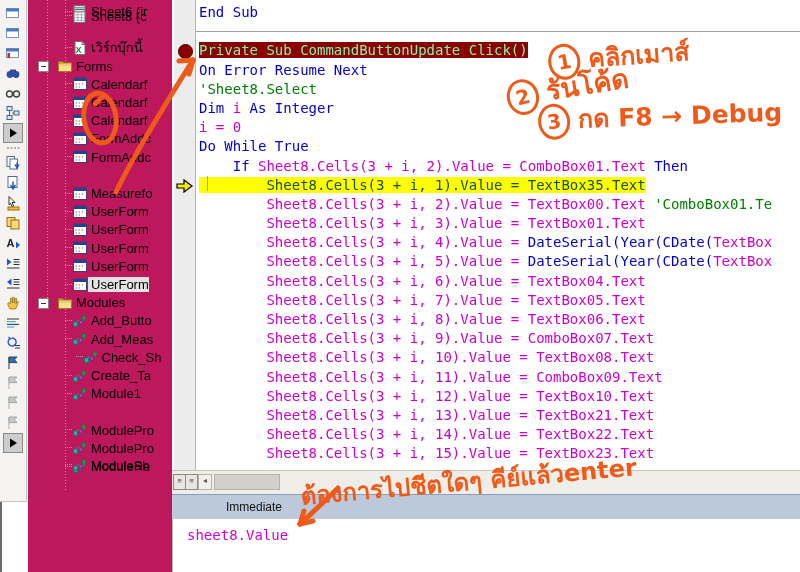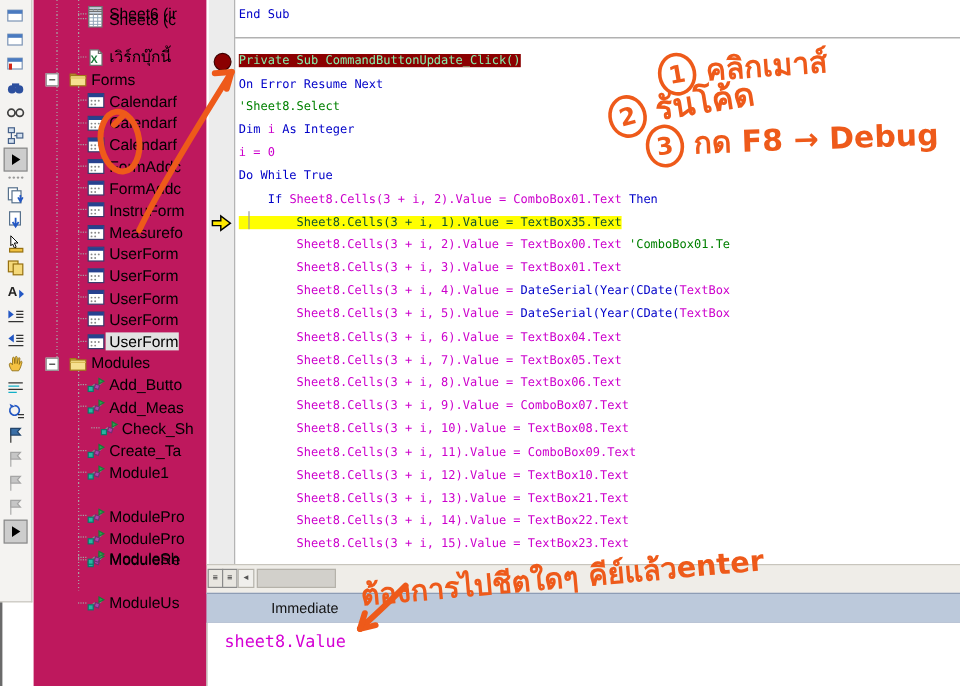--- a/index.html
+++ b/index.html
@@ -25,21 +25,21 @@
   .tlabel.sel{background:#e2e2e2;}
   .expander{position:absolute;width:9px;height:9px;background:#fff;border:1px solid #848484;}
   .expander::before{content:"";position:absolute;left:2px;top:4px;width:5px;height:1px;background:#333;}
   
   .codewin{position:absolute;left:172px;top:0;width:628px;height:470px;background:#fff;}
   .marginbar{position:absolute;left:2px;top:0;width:21px;height:470px;background:#ececec;border-right:1px solid #b4b4b4;}
   .bpdot{position:absolute;left:4px;width:13px;height:13px;border-radius:50%;background:#8b0000;border:1px solid #3f0000;}
   .curarrow{position:absolute;left:1px;width:19px;height:16px;}
   .codearea{position:absolute;left:24px;top:0;width:604px;height:470px;overflow:hidden;}
   .codeinner{position:absolute;left:3px;top:3px;font-family:"DejaVu Sans Mono","Liberation Mono",monospace;
-             font-size:10px;line-height:19.2px;white-space:pre;}
+             font-size:14px;line-height:19.2px;white-space:pre;}
   .cl{height:19.2px;}
   .tok-kw{color:#0000c8;}
   .tok-id{color:#cc00cc;}
   .tok-cm{color:#008000;}
   .cl .bpline{background:#8b0000;color:#86efac;}
   .cl .curline{background:#ffff00;color:#14532d;}
   .procdivider{position:absolute;left:24px;top:31px;width:604px;height:1px;background:#9e9e9e;}
   .caretmark{position:absolute;left:35px;top:176px;width:1px;height:15px;background:#9a9a9a;}
   
   .codebottom{position:absolute;left:172px;top:470px;width:628px;height:24px;background:#efede8;border-top:1px solid #c8c5bd;}
@@ -318,33 +318,20 @@
             <rect x="1.5" y="2" width="13" height="11.5" fill="#fff" stroke="#3c3c6e"></rect>
             <rect x="1.5" y="2" width="13" height="3" fill="#26418f"></rect>
             <circle cx="4.3" cy="8" r=".8" fill="#8a8a8a"></circle>
             <circle cx="7.3" cy="8" r=".8" fill="#8a8a8a"></circle>
             <circle cx="10.3" cy="8" r=".8" fill="#8a8a8a"></circle>
             <circle cx="4.3" cy="11" r=".8" fill="#8a8a8a"></circle>
             <circle cx="7.3" cy="11" r=".8" fill="#8a8a8a"></circle>
           </svg></span>
         <span class="tlabel">FormAddc</span>
       </div>
-      <div class="trow" style="top: 166.3px;">
-        <span class="conn" style="width:7px;margin-left:37px;"></span>
-        <span class="ticon" style="margin-left:0px;"><svg viewBox="0 0 16 16">
-            <rect x="1.5" y="2" width="13" height="11.5" fill="#fff" stroke="#3c3c6e"></rect>
-            <rect x="1.5" y="2" width="13" height="3" fill="#26418f"></rect>
-            <circle cx="4.3" cy="8" r=".8" fill="#8a8a8a"></circle>
-            <circle cx="7.3" cy="8" r=".8" fill="#8a8a8a"></circle>
-            <circle cx="10.3" cy="8" r=".8" fill="#8a8a8a"></circle>
-            <circle cx="4.3" cy="11" r=".8" fill="#8a8a8a"></circle>
-            <circle cx="7.3" cy="11" r=".8" fill="#8a8a8a"></circle>
-          </svg></span>
-        <span class="tlabel">InstruForm</span>
-      </div>
       <div class="trow" style="top: 184.5px;">
         <span class="conn" style="width:7px;margin-left:37px;"></span>
         <span class="ticon" style="margin-left:0px;"><svg viewBox="0 0 16 16">
             <rect x="1.5" y="2" width="13" height="11.5" fill="#fff" stroke="#3c3c6e"></rect>
             <rect x="1.5" y="2" width="13" height="3" fill="#26418f"></rect>
             <circle cx="4.3" cy="8" r=".8" fill="#8a8a8a"></circle>
             <circle cx="7.3" cy="8" r=".8" fill="#8a8a8a"></circle>
             <circle cx="10.3" cy="8" r=".8" fill="#8a8a8a"></circle>
             <circle cx="4.3" cy="11" r=".8" fill="#8a8a8a"></circle>
             <circle cx="7.3" cy="11" r=".8" fill="#8a8a8a"></circle>
@@ -507,30 +494,20 @@
       </div>
       <div class="trow" style="top: 456px;">
         <span class="conn" style="width:7px;margin-left:37px;"></span>
         <span class="ticon" style="margin-left:0px;"><svg viewBox="0 0 16 16">
             <path d="M2.5 11 L6.5 7.5 L9 9.5 L13.5 5" stroke="#8a8a8a" fill="none"></path>
             <rect x="1.5" y="9" width="4.2" height="4.2" fill="#2ab5a0" stroke="#0a7a6a"></rect>
             <rect x="7" y="7.5" width="3.6" height="3.6" fill="#b040b0" stroke="#703070" transform="rotate(18 8.8 9.3)"></rect>
             <path d="M10.5 2.5 l4 2.2 -4 2.2 z" fill="#30a050" stroke="#1a7a3a"></path>
           </svg></span>
         <span class="tlabel">ModuleSh</span>
-      </div>
-      <div class="trow" style="top: 493.9px;">
-        <span class="conn" style="width:7px;margin-left:37px;"></span>
-        <span class="ticon" style="margin-left:0px;"><svg viewBox="0 0 16 16">
-            <path d="M2.5 11 L6.5 7.5 L9 9.5 L13.5 5" stroke="#8a8a8a" fill="none"></path>
-            <rect x="1.5" y="9" width="4.2" height="4.2" fill="#2ab5a0" stroke="#0a7a6a"></rect>
-            <rect x="7" y="7.5" width="3.6" height="3.6" fill="#b040b0" stroke="#703070" transform="rotate(18 8.8 9.3)"></rect>
-            <path d="M10.5 2.5 l4 2.2 -4 2.2 z" fill="#30a050" stroke="#1a7a3a"></path>
-          </svg></span>
-        <span class="tlabel">ModuleUs</span>
       </div>
     </div>
 
   <div class="codewin">
     <div class="marginbar">
       <div class="bpdot" id="bpdot" style="top: 44.4px;"></div>
       <div class="curarrow" id="curarrow" style="top: 177.8px;">
         <svg viewBox="0 0 19 16">
             <path d="M2 6 h7 V2 l8 6 -8 6 V10 H2 Z" fill="#ffe800" stroke="#000" stroke-width="1.2"></path>
           </svg>

